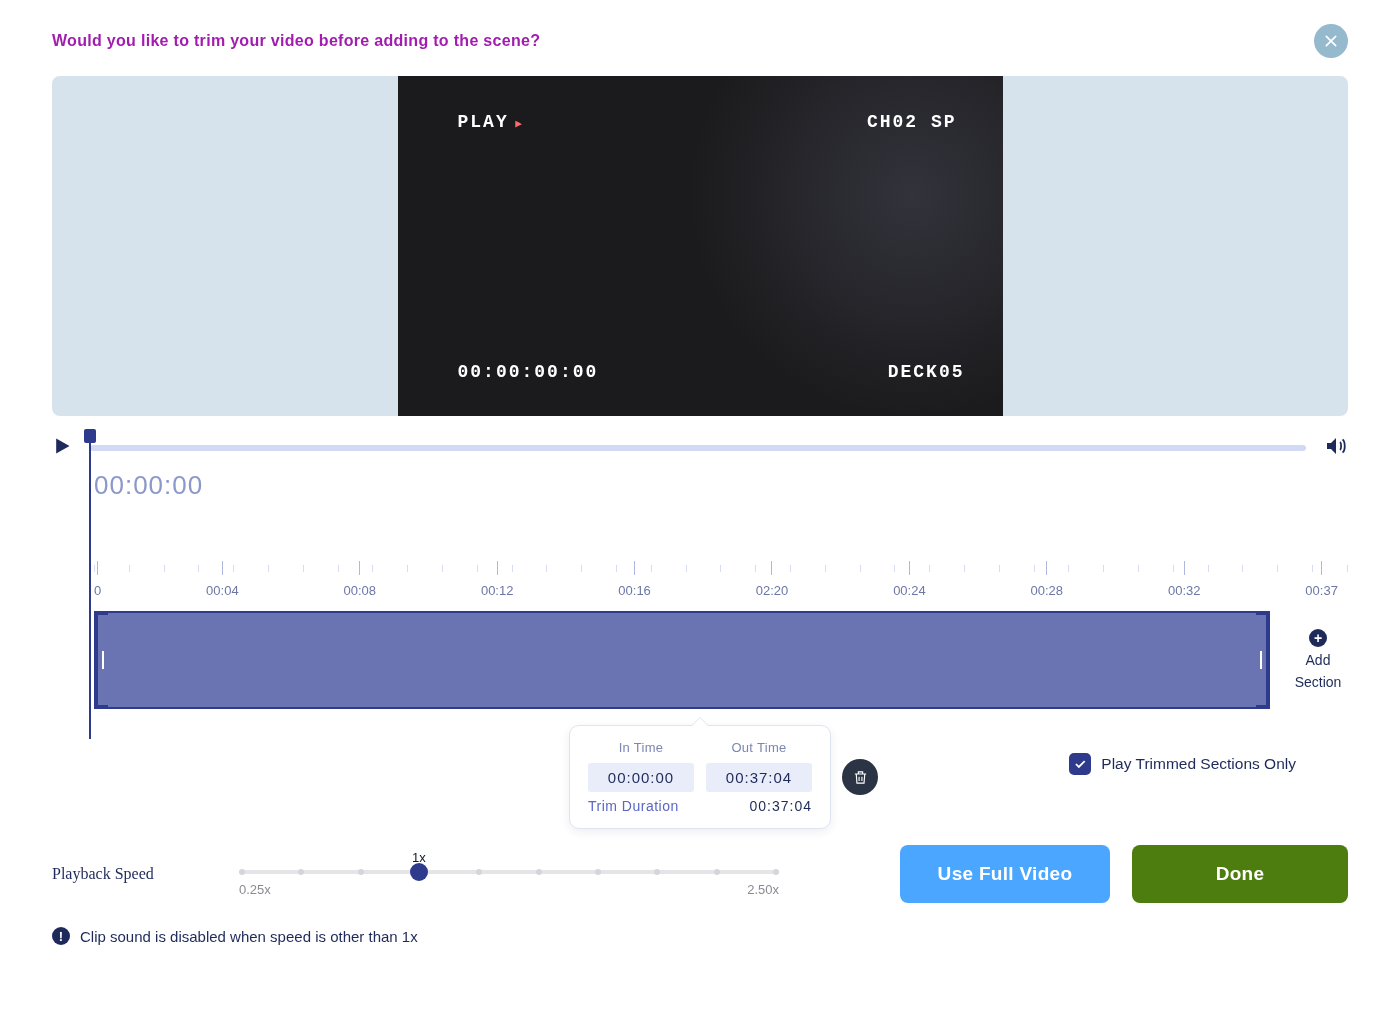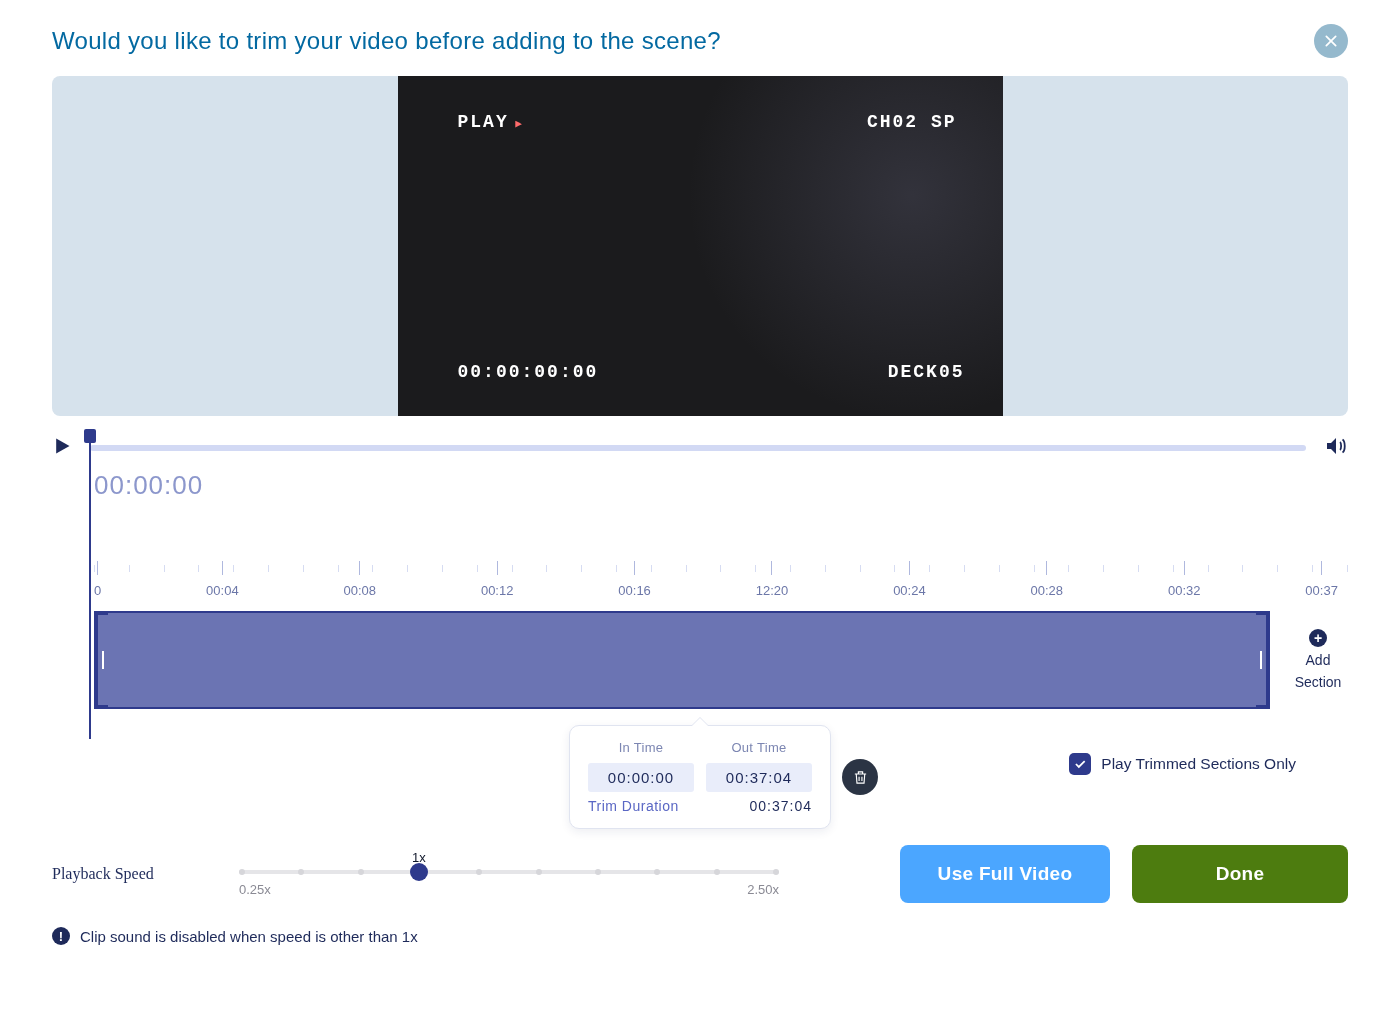--- a/index.html
+++ b/index.html
@@ -7,21 +7,21 @@
     font-family: -apple-system, BlinkMacSystemFont, "Segoe UI", Arial, sans-serif;
     background: #fff;
     color: #1e2a5a;
     width: 1400px;
     height: 1020px;
     overflow: hidden;
   }
   .modal { padding: 24px 52px 20px 52px; position: relative; }
 
   .header-row { display: flex; justify-content: space-between; align-items: center; margin-bottom: 18px; }
-  .title { font-size: 24px; font-weight: 400; color: #0369a1; letter-spacing: .3px; }
+  .title { font-size: 16px; font-weight: 700; color: #a21caf; letter-spacing: .3px; }
   .close-btn {
     width: 34px; height: 34px; border-radius: 50%;
     background: #95b9cd; color: #fff; display: flex; align-items: center; justify-content: center;
     cursor: pointer;
   }
   .close-btn svg { width: 16px; height: 16px; }
 
   .preview-wrap {
     width: 100%; height: 340px; background: #d6e2ec; border-radius: 8px;
     display: flex; align-items: stretch; justify-content: center; overflow: hidden;
@@ -234,21 +234,21 @@
       <div class="major">
           <div class="tick"></div>
           <div class="lbl">00:12</div>
         </div>
       <div class="major">
           <div class="tick"></div>
           <div class="lbl">00:16</div>
         </div>
       <div class="major">
           <div class="tick"></div>
-          <div class="lbl">12:20</div>
+          <div class="lbl">02:20</div>
         </div>
       <div class="major">
           <div class="tick"></div>
           <div class="lbl">00:24</div>
         </div>
       <div class="major">
           <div class="tick"></div>
           <div class="lbl">00:28</div>
         </div>
       <div class="major">

